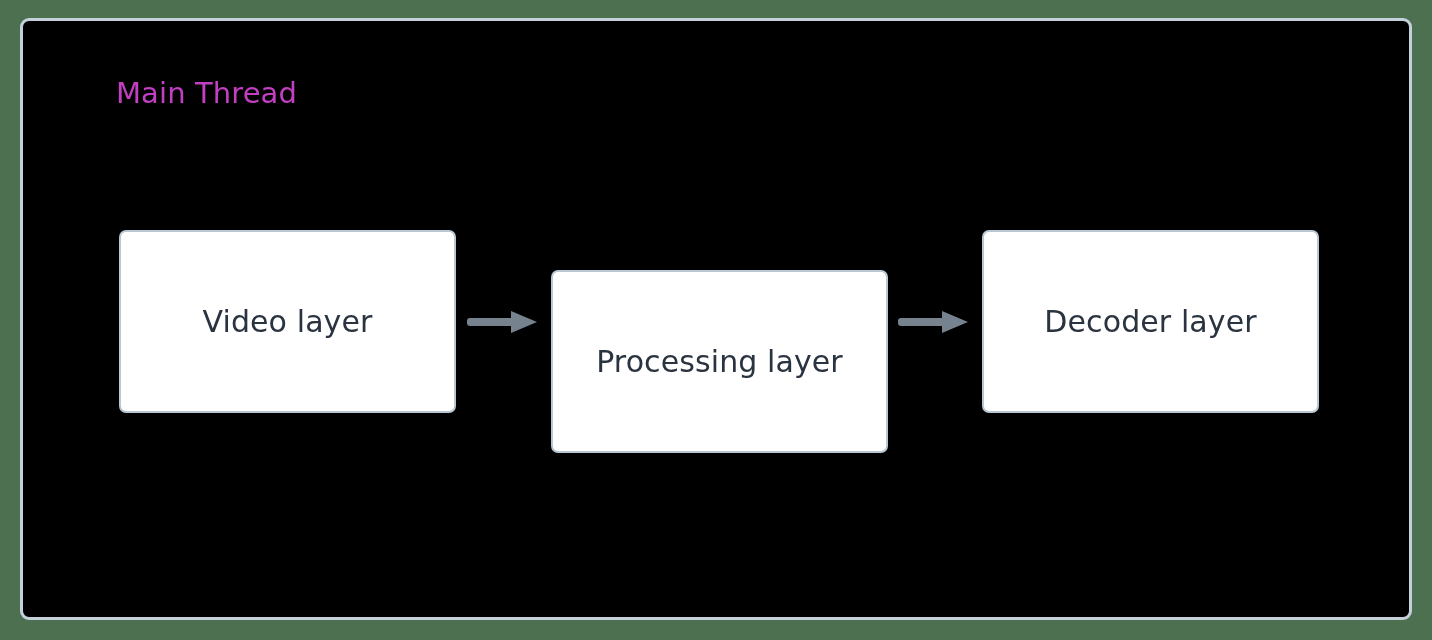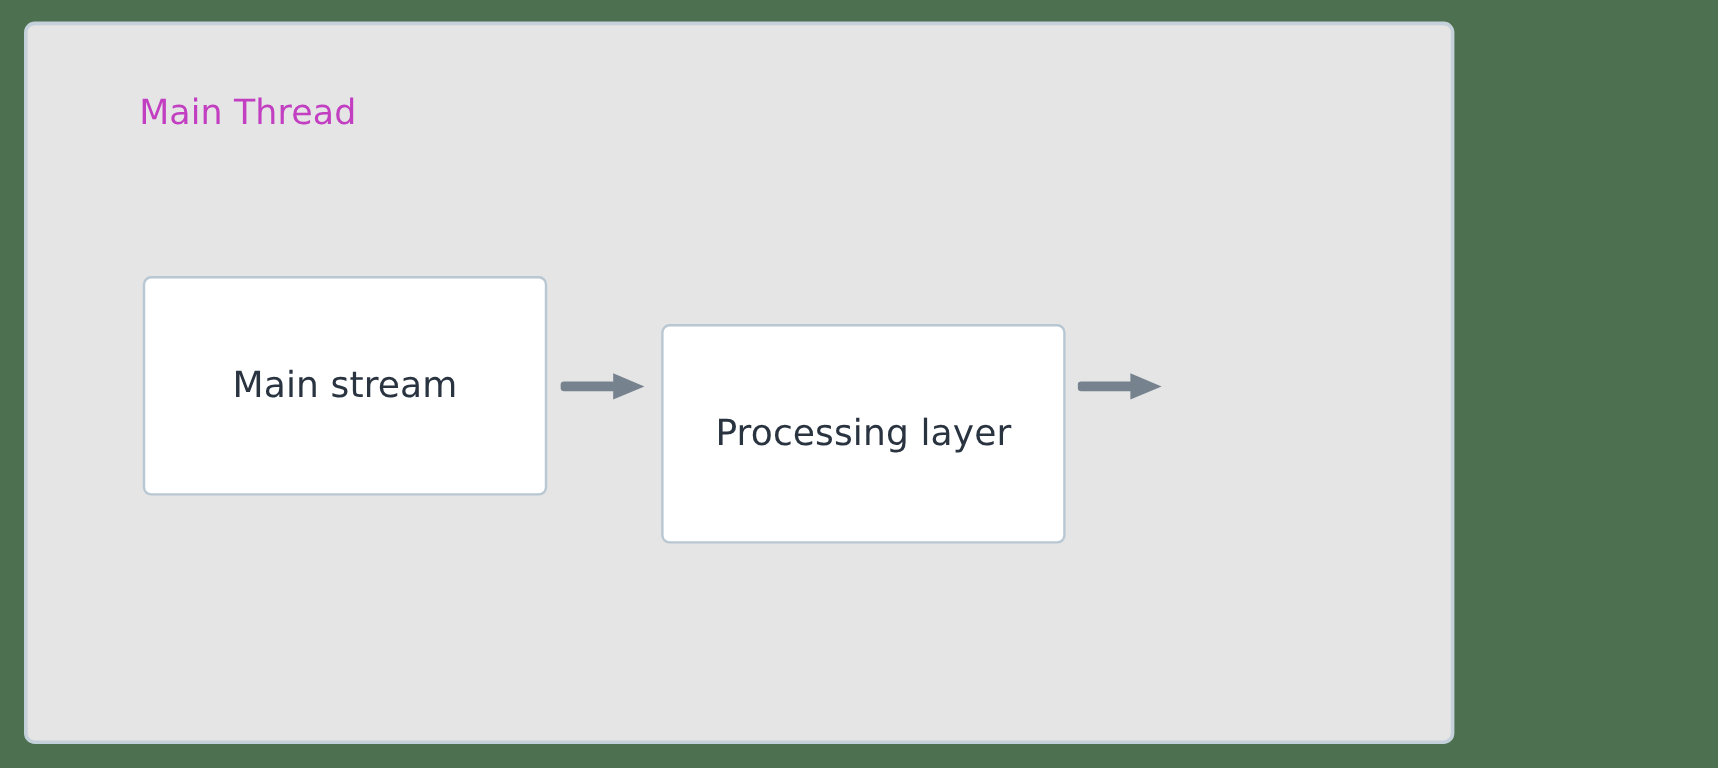--- a/index.html
+++ b/index.html
@@ -19,24 +19,24 @@
     position: relative;
     width: 1432px;
     height: 640px;
   }
 
   
   .subgraph-container {
     position: absolute;
     left: 20px;
     top: 18px;
-    width: 1192px;
+    width: 1392px;
     height: 602px;
     box-sizing: border-box;
-    background: #e5e5e5;
+    background: #000000;
     border: 3px solid #c4d0da;
     border-radius: 9px;
   }
 
   .subgraph-title {
     position: absolute;
     left: 93px;
     top: 55px;
     font-size: 29px;
     line-height: 1.2;
@@ -95,21 +95,21 @@
 </head>
 <body>
 
 <div id="diagram-root">
 
   <div class="subgraph-container">
 
     <div class="subgraph-title">Main Thread</div>
 
     <div class="node" id="node-video-stream">
-      <span class="node-label">Main stream</span>
+      <span class="node-label">Video layer</span>
     </div>
 
     <div class="edge-arrow" id="edge-video-to-processing">
       <svg viewBox="0 0 72 42" xmlns="http://www.w3.org/2000/svg">
         <g>
           <rect x="0" y="17" width="52" height="8" rx="3" fill="#76838f"></rect>
         </g>
         <g>
           <polygon points="44,10 70,21 44,32" fill="#76838f"></polygon>
         </g>
@@ -124,15 +124,18 @@
       <svg viewBox="0 0 72 42" xmlns="http://www.w3.org/2000/svg">
         <g>
           <rect x="0" y="17" width="52" height="8" rx="3" fill="#76838f"></rect>
         </g>
         <g>
           <polygon points="44,10 70,21 44,32" fill="#76838f"></polygon>
         </g>
       </svg>
     </div>
 
+    <div class="node" id="node-decoder-layer">
+      <span class="node-label">Decoder layer</span>
+    </div>
 
   </div>
 </div>
 
 </body></html>

